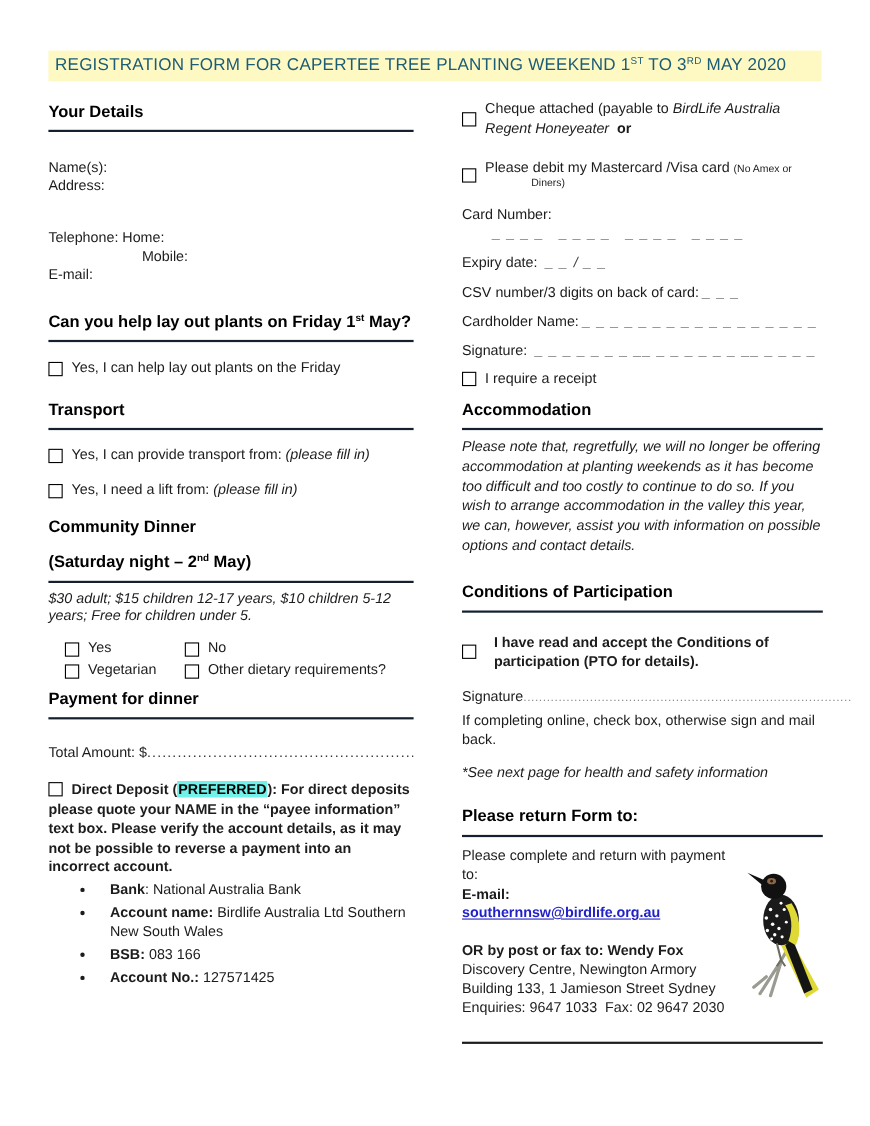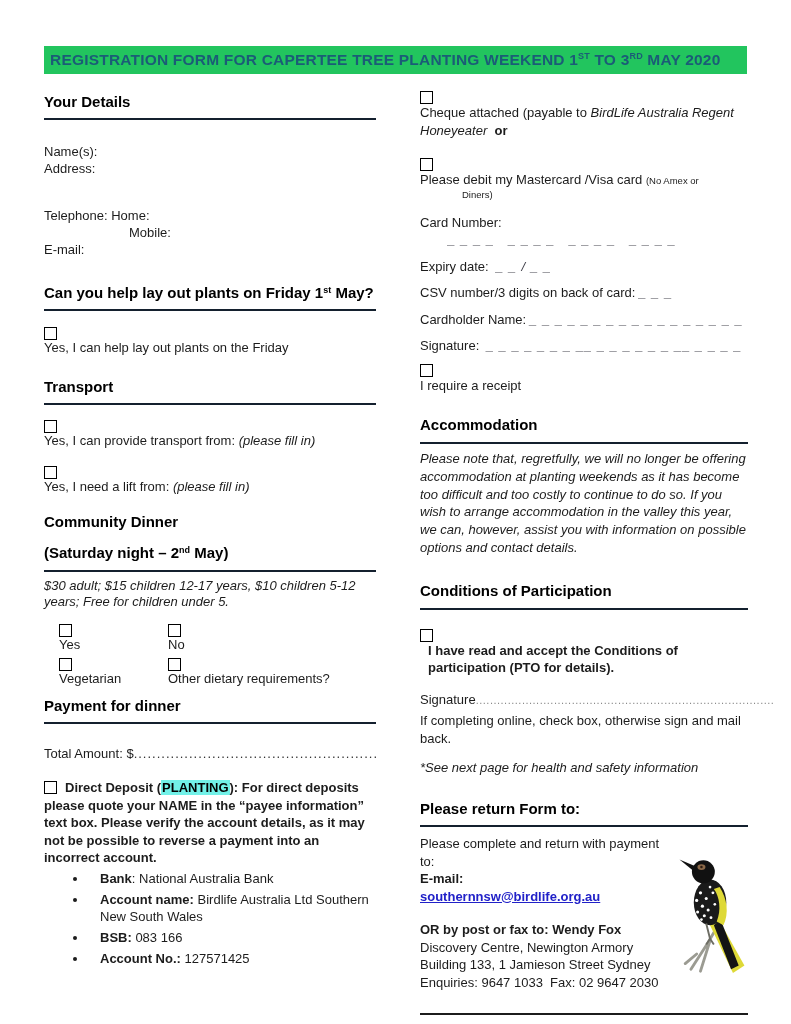--- a/index.html
+++ b/index.html
@@ -7,22 +7,22 @@
   body {
     width: 791px; height: 1024px;
     background: #ffffff;
     font-family: "Liberation Sans", sans-serif;
     font-size: 13px; color: #1c1c1c;
     line-height: 1.3;
   }
   .page { padding: 46px 44px 0 44px; position: relative; }
 
   .title-bar {
-    background: #22c55e; color: #1b5c77;
-    font-weight: bold; font-size: 15.5px;
+    background: #fef9c3; color: #1b5c77;
+    font-weight: normal; font-size: 15.5px;
     padding: 4px 6px 4px 6px; letter-spacing: .2px;
   }
   .title-bar sup { font-size: 9px; vertical-align: 6px; }
 
   .cols { display: flex; gap: 44px; margin-top: 16px; }
   .col-left  { width: 332px; flex: none; }
   .col-right { width: 328px; flex: none; }
 
   h2.section {
     color: #000000; font-size: 15px; font-weight: bold;
@@ -34,21 +34,21 @@
   h2.section sup { font-size: 9px; vertical-align: 5px; }
 
   .row { margin-top: 12px; }
   .gap-lg { margin-top: 24px; }
 
   .cb {
     display: inline-block; width: 13px; height: 13px;
     border: 1.7px solid #000; background: #fff;
     margin-right: 8px; vertical-align: -2px; flex: none;
   }
-  .cb-row { display: flex; align-items: flex-start; flex-direction: column; }
+  .cb-row { display: flex; align-items: center; }
   .cb-row .cb { margin-top: 1px; }
 
   .italic { font-style: italic; }
   .bold { font-weight: bold; }
   .small { font-size: 9.5px; }
   .keep-space { white-space: pre-wrap; }
   .blanks { white-space: pre; color: #3c3c46; letter-spacing: 1px; font-style: italic; }
   .dots { color: #333; letter-spacing: 1px; overflow: hidden; }
 
   .indent-mobile { padding-left: 85px; }
@@ -161,21 +161,21 @@
       </div>
 
       <h2 class="section" style="margin-top:6px">Payment for dinner</h2>
 
       <div style="margin-top:22px; display:flex;">
         <span style="flex:none">Total Amount: $</span>
           <span class="dots">...............................................................</span>
       </div>
 
       <div class="dd-para">
-        <span class="cb"></span><span>Direct Deposit (</span><mark class="hl">PLANTING</mark><span>): For direct deposits please quote your NAME in the “payee information” text box. Please verify the account details, as it may not be possible to reverse a payment into an incorrect account.</span>
+        <span class="cb"></span><span>Direct Deposit (</span><mark class="hl">PREFERRED</mark><span>): For direct deposits please quote your NAME in the “payee information” text box. Please verify the account details, as it may not be possible to reverse a payment into an incorrect account.</span>
       </div>
 
       <ul class="bullets">
         <li><span class="bold">Bank</span><span>: National Australia Bank</span></li>
         <li><span class="bold">Account name:</span><span> Birdlife Australia Ltd Southern New South Wales</span></li>
         <li><span class="bold">BSB:</span><span> 083 166</span></li>
         <li><span class="bold">Account No.:</span><span> 127571425</span></li>
       </ul>
     </div>
 
@@ -209,21 +209,21 @@
       </div>
       <div class="card-row">
         <span class="keep-space">Signature:  </span><span class="blanks">_ _ _ _ _ _ _ __ _ _ _ _ _ _ __ _ _ _ _</span>
       </div>
 
       <div class="cb-row" style="margin-top:8px">
         <span class="cb"></span>
         <span>I require a receipt</span>
       </div>
 
-      <h2 class="section" style="margin-top:19px">Accommodation</h2>
+      <h2 class="section" style="margin-top:8px">Accommodation</h2>
       <div class="accom-text">Please note that, regretfully, we will no longer be offering accommodation at planting weekends as it has become too difficult and too costly to continue to do so. If you wish to arrange accommodation in the valley this year, we can, however, assist you with information on possible options and contact details.</div>
 
       <h2 class="section" style="margin-top:22px">Conditions of Participation</h2>
 
       <div class="cb-row cond-cb">
         <span class="cb"></span>
         <span style="padding-left:8px">I have read and accept the Conditions of participation (PTO for details).</span>
       </div>
 
       <div class="sig-line">

